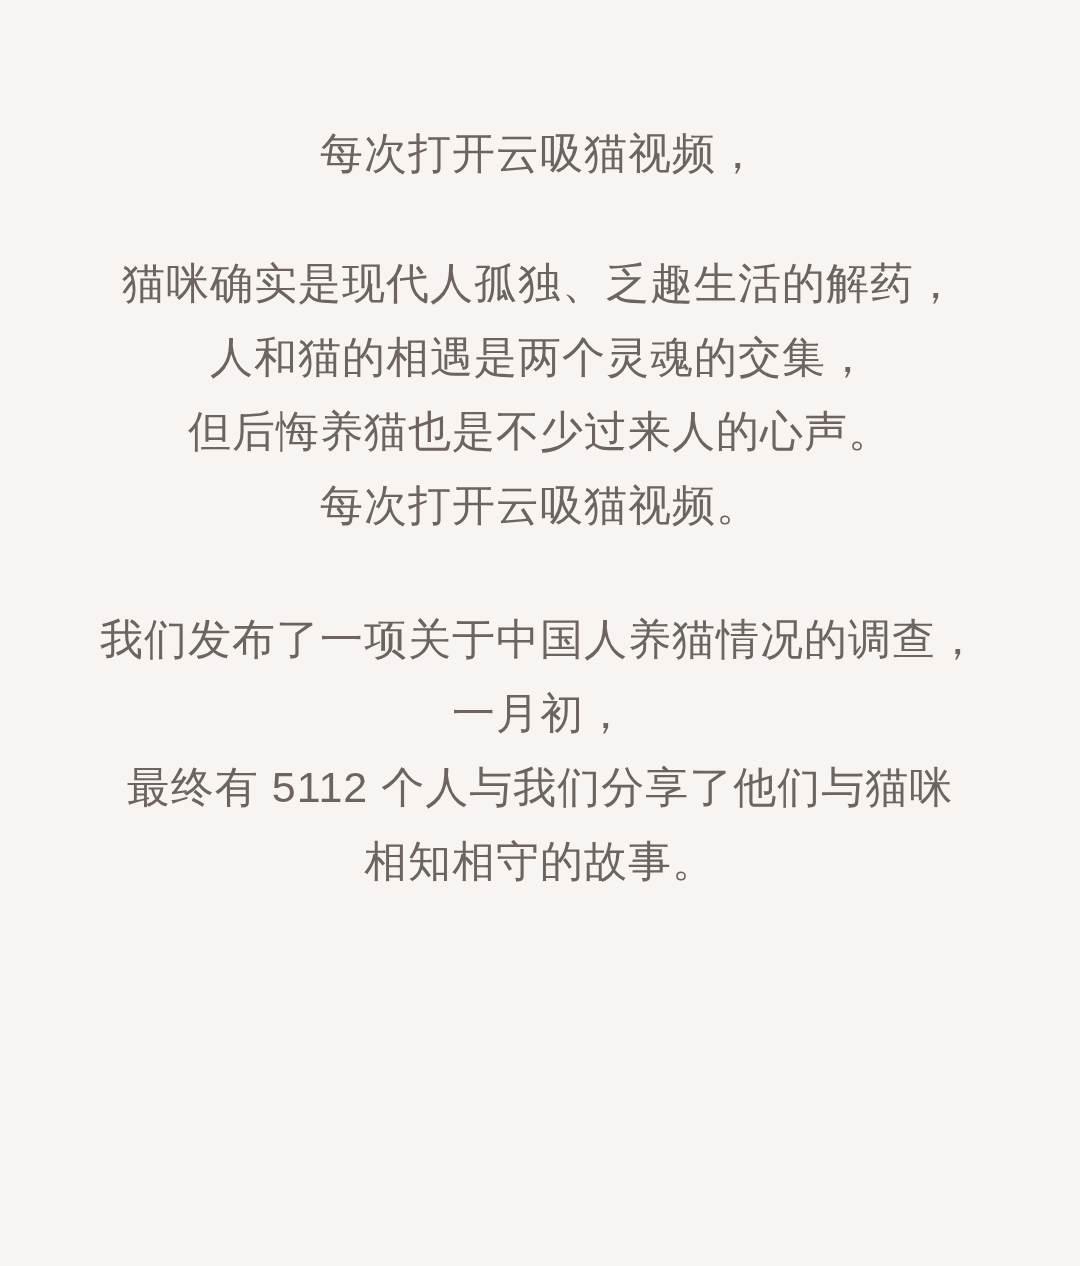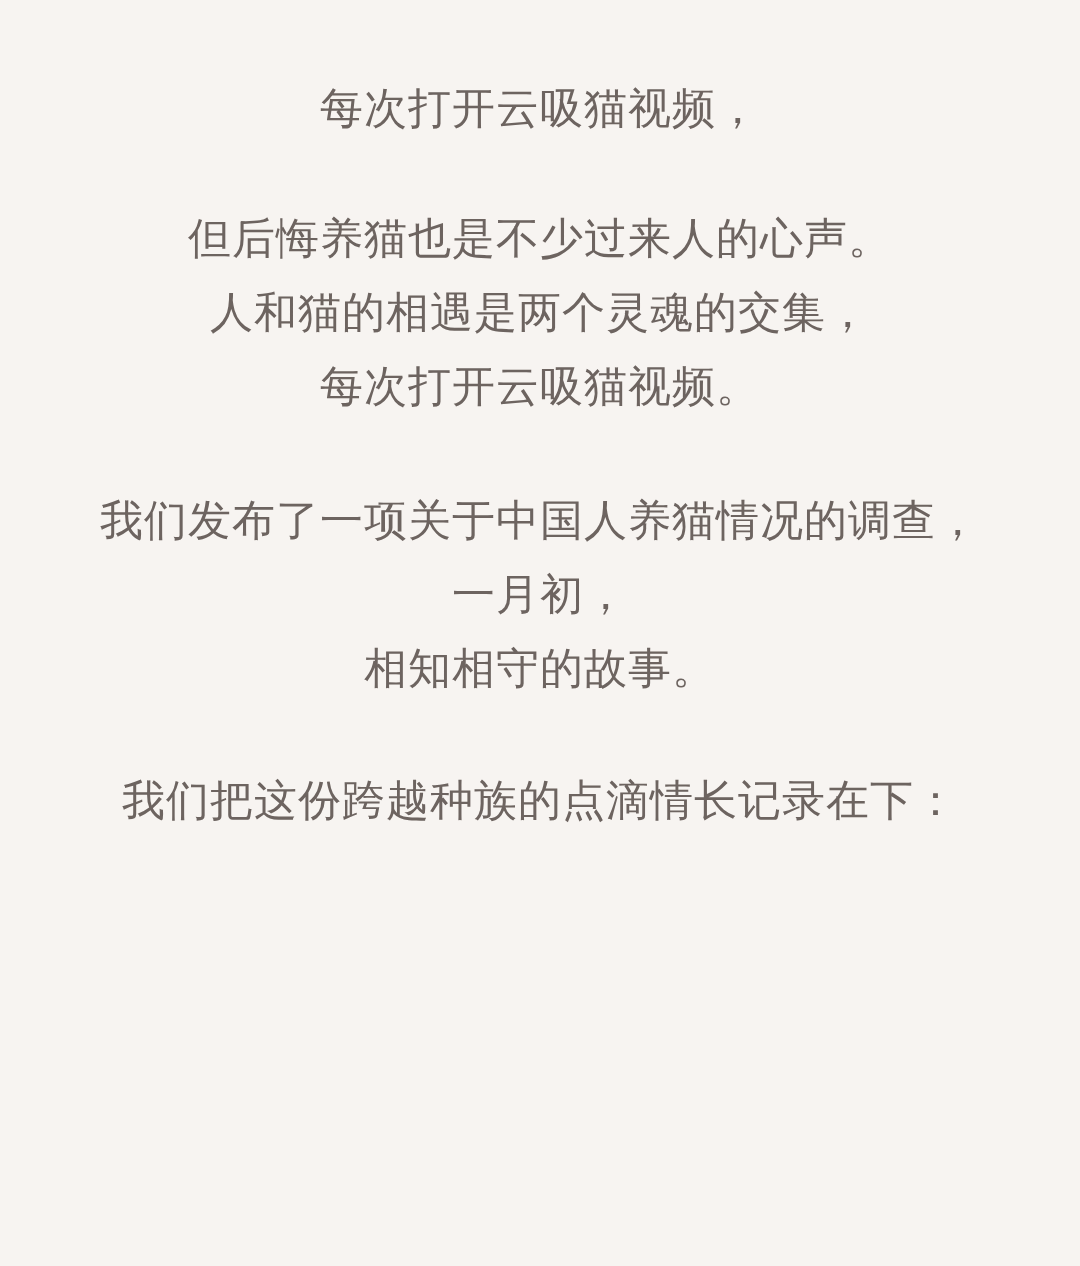--- a/index.html
+++ b/index.html
@@ -11,21 +11,21 @@
     height: 1266px;
     background: #f7f4f1;
     font-family: "Liberation Sans", "DejaVu Sans", sans-serif;
     overflow: hidden;
   }
   .page {
     width: 1080px;
     height: 1062px;
     background: #f7f4f1;
     box-sizing: border-box;
-    padding: 71px 60px 0 60px;
+    padding: 116px 60px 0 60px;
     display: flex;
     flex-direction: column;
     align-items: center;
   }
   .para {
     width: 100%;
     text-align: center;
     color: #6d6460;
     font-size: 43px;
     line-height: 74px;
@@ -45,32 +45,31 @@
 
 <div class="page">
 
   <div class="para">
     <span class="line">每次打开云吸猫视频，</span>
   </div>
 
   <div class="gap-1"></div>
 
   <div class="para">
+    <span class="line">猫咪确实是现代人孤独、乏趣生活的解药，</span>
+    <span class="line">人和猫的相遇是两个灵魂的交集，</span>
     <span class="line">但后悔养猫也是不少过来人的心声。</span>
-    <span class="line">人和猫的相遇是两个灵魂的交集，</span>
     <span class="line">每次打开云吸猫视频。</span>
   </div>
 
   <div class="gap-2"></div>
 
   <div class="para">
     <span class="line">我们发布了一项关于中国人养猫情况的调查，</span>
     <span class="line">一月初，</span>
+    <span class="line">最终有 5112 个人与我们分享了他们与猫咪</span>
     <span class="line">相知相守的故事。</span>
   </div>
 
   <div class="gap-3"></div>
 
-  <div class="para">
-    <span class="line">我们把这份跨越种族的点滴情长记录在下：</span>
-  </div>
 
 </div>
 
 </body></html>

